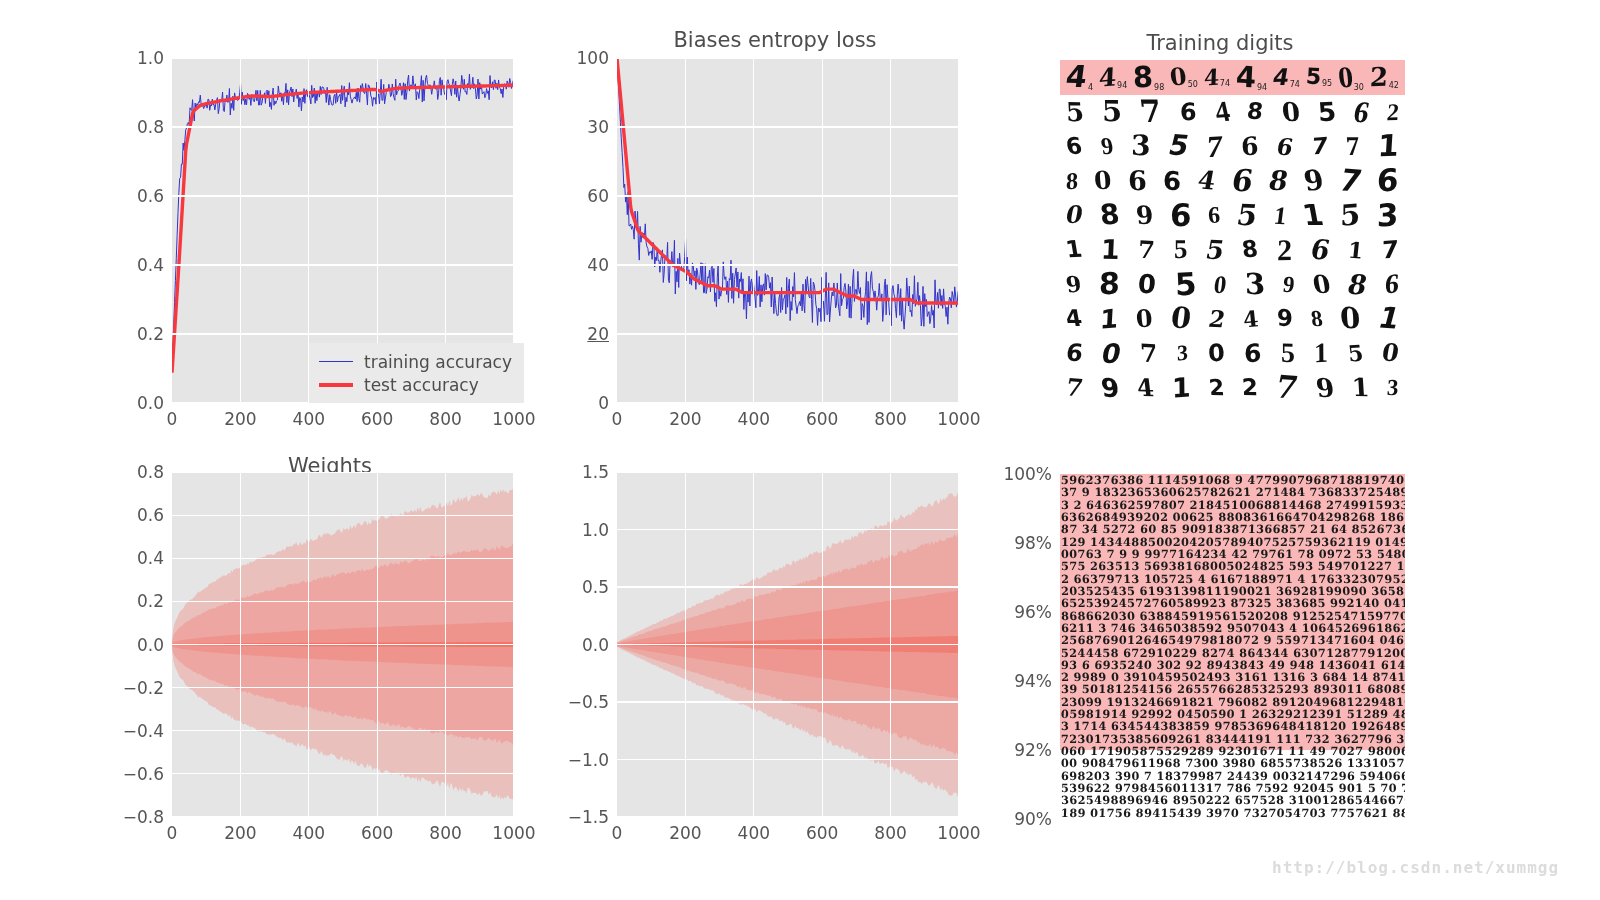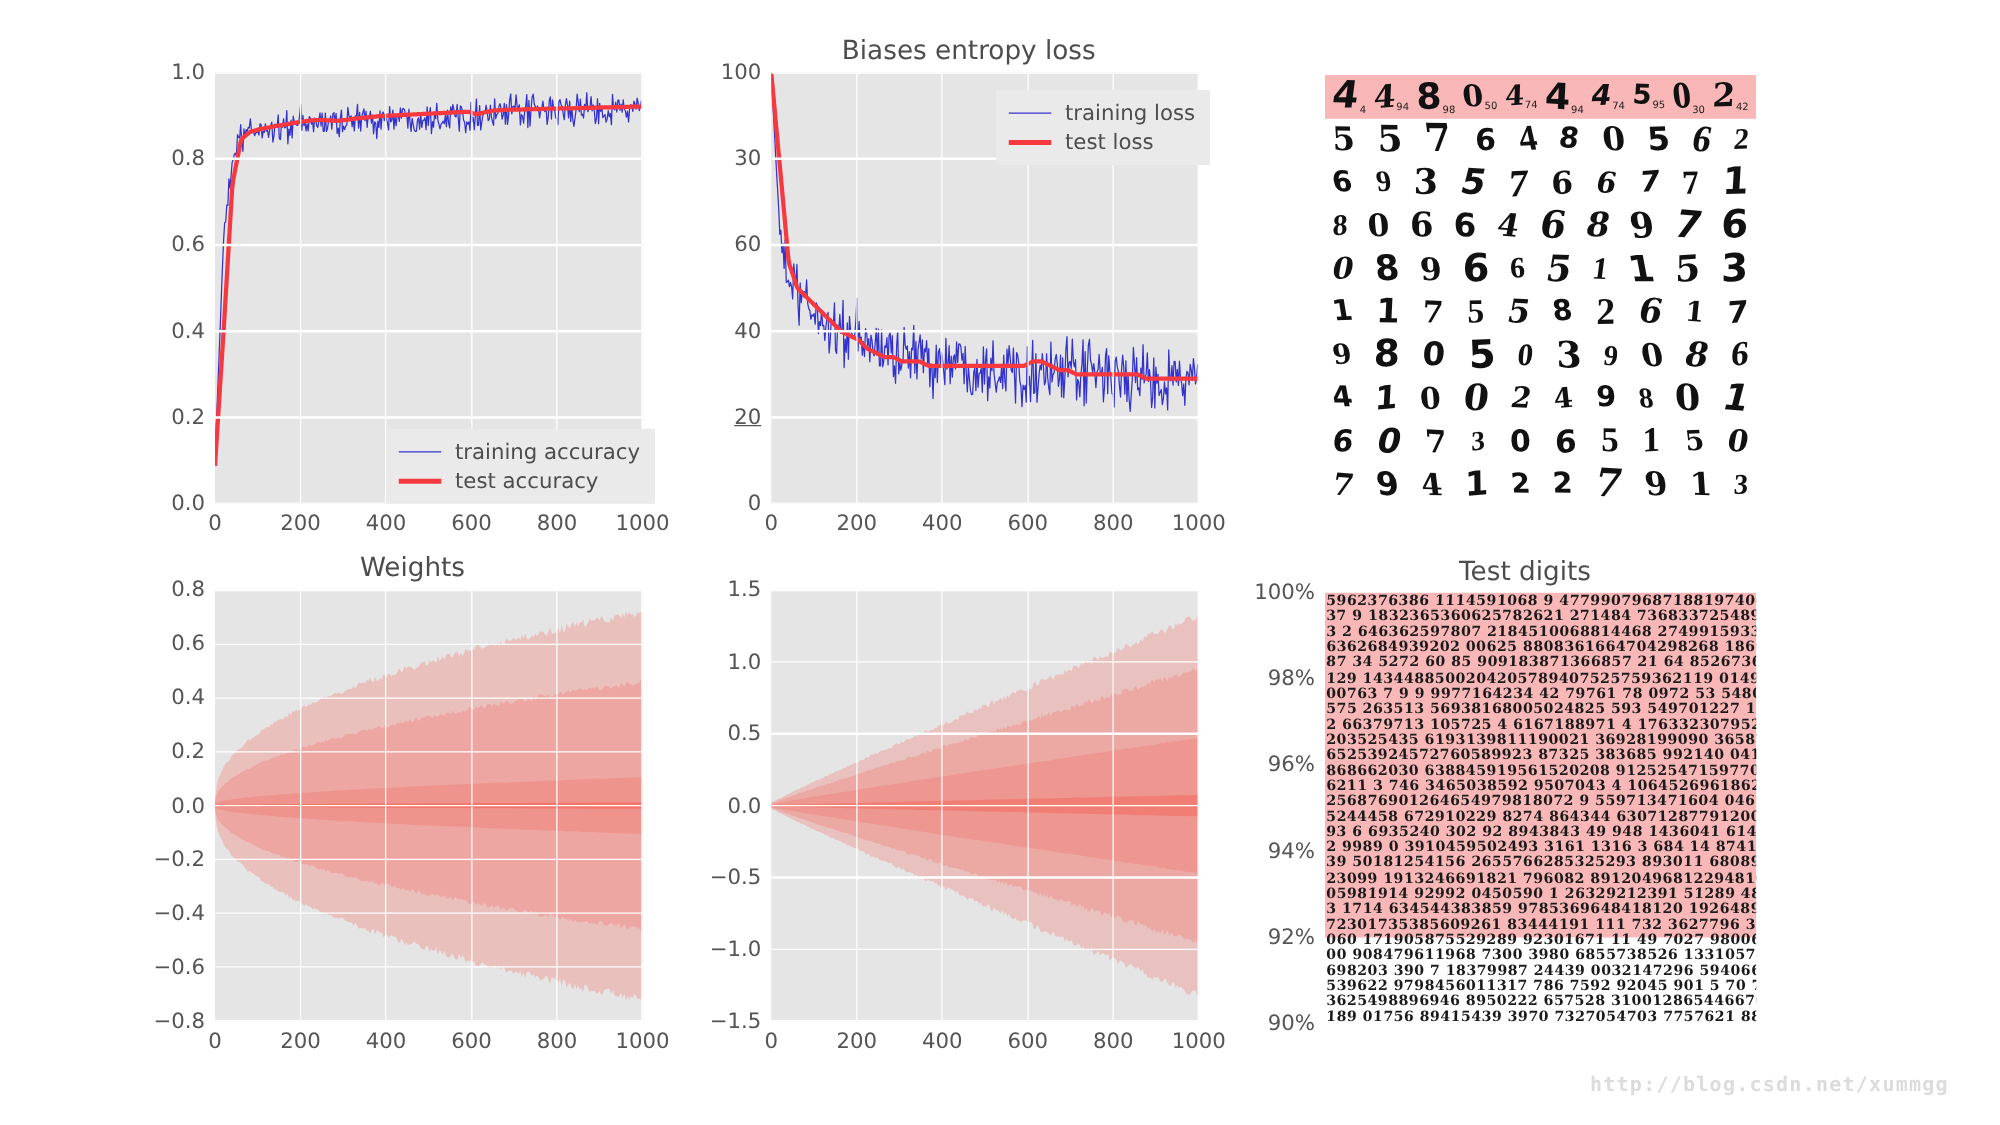--- a/index.html
+++ b/index.html
@@ -127,33 +127,24 @@
       <div class="ytick" style="top:237px;right:366px;">40</div>
       <div class="ytick" style="top:168px;right:366px;">60</div>
       <div class="ytick" style="top:99px;right:366px;">30</div>
       <div class="ytick" style="top:30px;right:366px;">100</div>
       <div class="xtick" style="left:42px;top:381px;">0</div>
       <div class="xtick" style="left:110.4px;top:381px;">200</div>
       <div class="xtick" style="left:178.8px;top:381px;">400</div>
       <div class="xtick" style="left:247.2px;top:381px;">600</div>
       <div class="xtick" style="left:315.6px;top:381px;">800</div>
       <div class="xtick" style="left:384px;top:381px;">1000</div>
-      <div class="legend" style="left:222px;top:44px;">
-        <div class="row">
-          <span class="swatch" style="border-top:1.6px solid #3333cc;"></span>
-          <span class="lbl">training loss</span>
-        </div>
-        <div class="row">
-          <span class="swatch" style="border-top:4px solid #f8383f;"></span>
-          <span class="lbl">test loss</span>
-        </div>
-      </div>
     </div>
 
   <div class="panel" id="p-train" style="left:1020px;top:28px;width:400px;height:400px;">
+    <div class="ptitle" style="top:3px;">Training digits</div>
   <div class="axes white" style="left:40px;top:32px;width:345px;height:345px;">
         <div class="digitrow hl" style="position:absolute;left:0;top:0px;width:100%;height:34.5px;padding:0 6px;box-sizing:border-box;">
           <div class="cell">
             <span class="dglyph" style="font-size:30px;transform:skewX(-6.7deg) rotate(0.7deg);display:inline-block;font-family:&quot;DejaVu Sans&quot;, serif;">4</span>
             <span class="dsub">4</span>
           </div>
           <div class="cell">
             <span class="dglyph" style="font-size:25px;transform:skewX(-7.2deg) rotate(-4.4deg);display:inline-block;font-family:&quot;DejaVu Serif&quot;, serif;">4</span>
             <span class="dsub">94</span>
           </div>
@@ -475,21 +466,21 @@
             <span class="dglyph" style="font-size:25px;transform:skewX(5.8deg) rotate(2.1deg);display:inline-block;font-family:&quot;DejaVu Serif&quot;, serif;">1</span>
           </div>
           <div class="cell">
             <span class="dglyph" style="font-size:23px;transform:skewX(-3.2deg) rotate(0.5deg);display:inline-block;font-family:&quot;Liberation Serif&quot;, serif;">3</span>
           </div>
         </div>
       </div>
     </div>
 
   <div class="panel" id="p-w" style="left:130px;top:442px;width:400px;height:400px;">
-    <div class="ptitle" style="top:0;">Weights</div>
+    <div class="ptitle" style="top:12px;">Weights</div>
   <div class="axes" style="left:42px;top:30px;width:342px;height:345px;">
         <div class="gridline h" style="top:344.4px;"></div>
         <div class="gridline h" style="top:301.275px;"></div>
         <div class="gridline h" style="top:258.15px;"></div>
         <div class="gridline h" style="top:215.025px;"></div>
         <div class="gridline h" style="top:171.9px;"></div>
         <div class="gridline h" style="top:128.775px;"></div>
         <div class="gridline h" style="top:85.65px;"></div>
         <div class="gridline h" style="top:42.525px;"></div>
         <div class="gridline h" style="top:-0.6px;"></div>
@@ -552,21 +543,20 @@
       <div class="ytick" style="top:30px;right:366px;">1.5</div>
       <div class="xtick" style="left:42px;top:381px;">0</div>
       <div class="xtick" style="left:110.4px;top:381px;">200</div>
       <div class="xtick" style="left:178.8px;top:381px;">400</div>
       <div class="xtick" style="left:247.2px;top:381px;">600</div>
       <div class="xtick" style="left:315.6px;top:381px;">800</div>
       <div class="xtick" style="left:384px;top:381px;">1000</div>
     </div>
 
   <div class="panel" id="p-test" style="left:1020px;top:442px;width:400px;height:400px;">
-    <div class="ptitle" style="top:3px;">Test digits</div>
   <div class="axes white" style="left:40px;top:32px;width:345px;height:345px;">
         <div class="hl" style="position:absolute;left:0;top:0px;width:100%;height:276px;"></div>
         <div class="tinyrow" style="position:absolute;left:1px;top:0px;width:100%;height:12.321428571428571px;font-size:11.3px;line-height:12.3px;transform:skewX(-2.7deg);">5962376386 1114591068 9 477990796871881974061615 62803086048904737056 18 2 5 0034242 0453 45 9176119 7</div>
         <div class="tinyrow" style="position:absolute;left:1px;top:12.321428571428571px;width:100%;height:12.321428571428571px;font-size:11.3px;line-height:12.3px;transform:skewX(2.7deg);">37 9 1832365360625782621 271484 73683372548926458257 593356541555502732618103 2 65006820875 211 970</div>
         <div class="tinyrow" style="position:absolute;left:1px;top:24.642857142857142px;width:100%;height:12.321428571428571px;font-size:11.3px;line-height:12.3px;transform:skewX(-1.2deg);">3 2 646362597807 2184510068814468 2749915933826 7731 488160764231306930899 89256 2206 1096299 04212 9</div>
         <div class="tinyrow" style="position:absolute;left:1px;top:36.964285714285715px;width:100%;height:12.321428571428571px;font-size:11.3px;line-height:12.3px;transform:skewX(1.6deg);">6362684939202 00625 8808361664704298268 1866 545823078459303612 900162359 109355092644 36711256 9 7 </div>
         <div class="tinyrow" style="position:absolute;left:1px;top:49.285714285714285px;width:100%;height:12.321428571428571px;font-size:11.3px;line-height:12.3px;transform:skewX(-2.0deg);">87 34 5272 60 85 909183871366857 21 64 85267361038 8 5614 9 71530 10609464793416929276729 1174 4598947675</div>
         <div class="tinyrow" style="position:absolute;left:1px;top:61.607142857142854px;width:100%;height:12.321428571428571px;font-size:11.3px;line-height:12.3px;transform:skewX(-0.7deg);">129 1434488500204205789407525759362119 014991424814321 7844426 55661605921 59317844924536 361802</div>
         <div class="tinyrow" style="position:absolute;left:1px;top:73.92857142857143px;width:100%;height:12.321428571428571px;font-size:11.3px;line-height:12.3px;transform:skewX(0.5deg);">00763 7 9 9 9977164234 42 79761 78 0972 53 5480151772 54251165 09085114 29147355347 585 87207 19 0464292025</div>
         <div class="tinyrow" style="position:absolute;left:1px;top:86.25px;width:100%;height:12.321428571428571px;font-size:11.3px;line-height:12.3px;transform:skewX(-0.3deg);">575 263513 56938168005024825 593 549701227 127 186 3292 812 3549437 407152 93 33638494393315346509 02 75</div>

